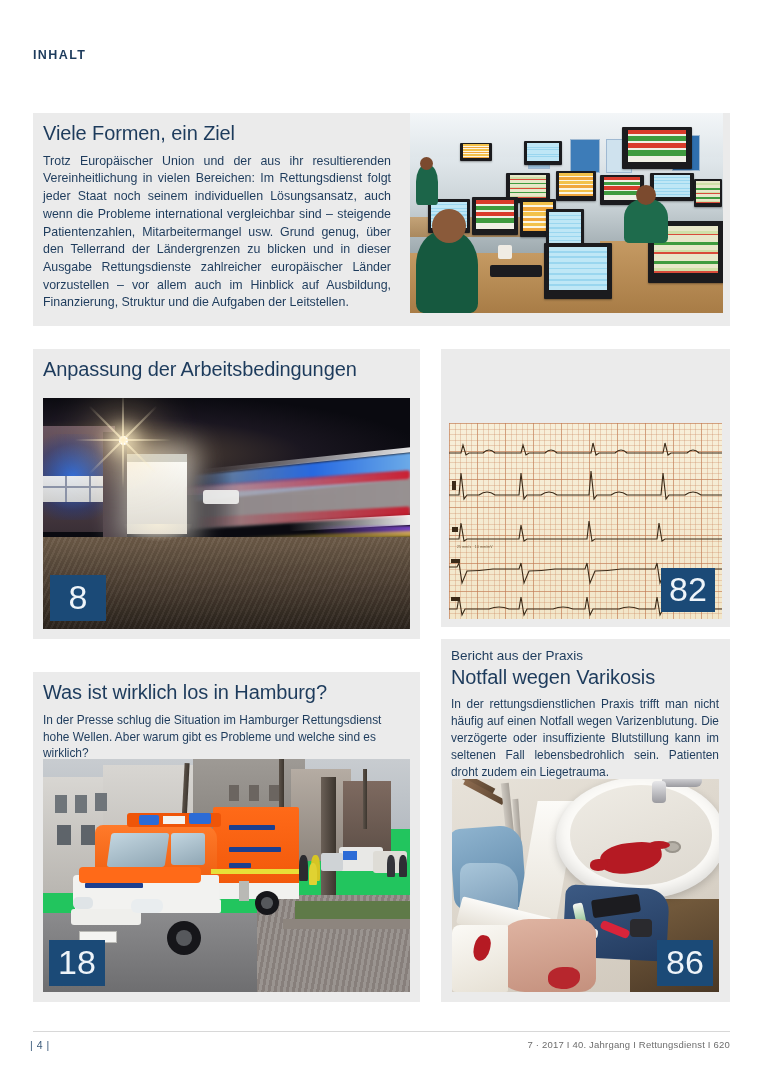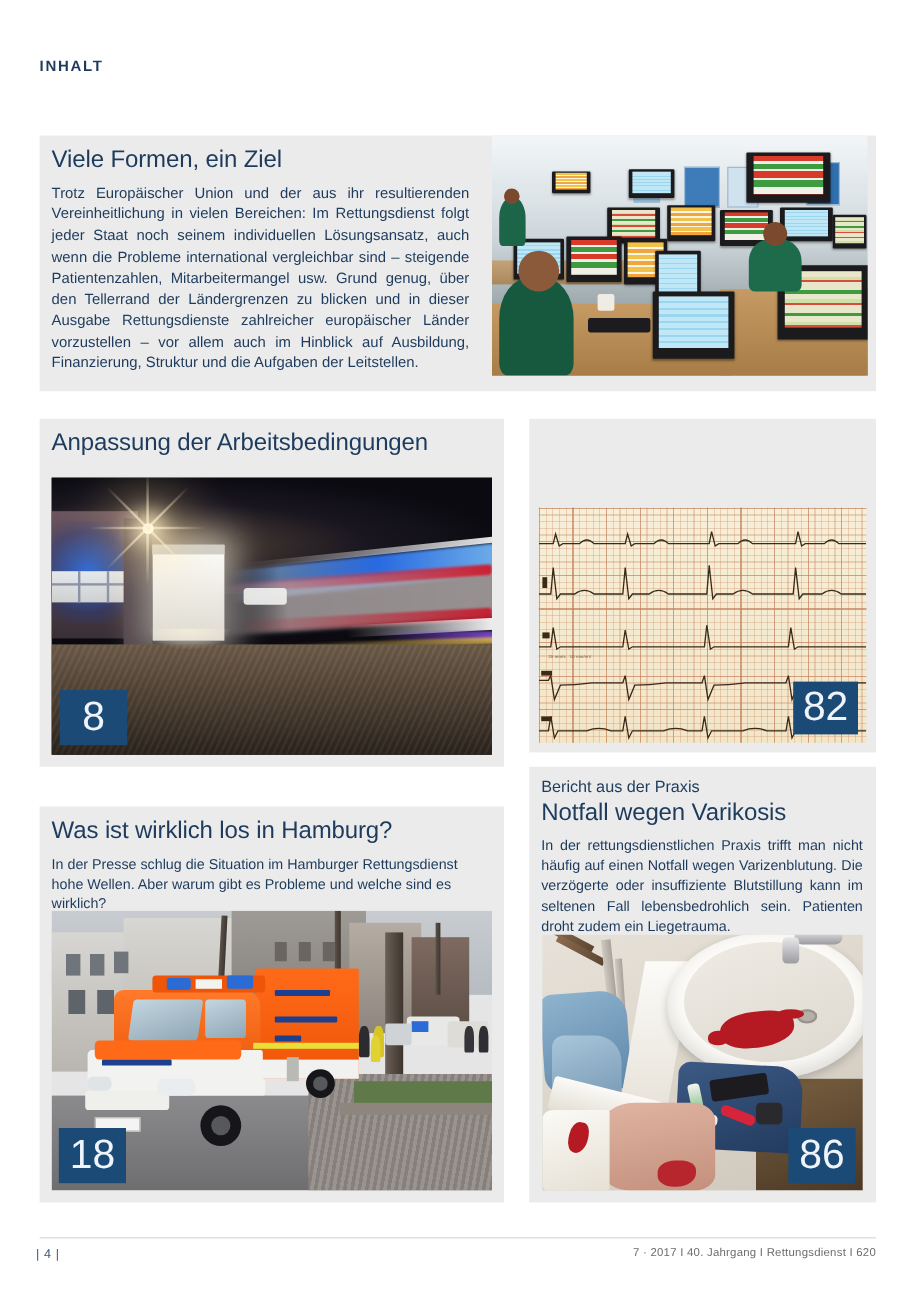--- a/index.html
+++ b/index.html
@@ -380,21 +380,21 @@
     </div>
     <div style="position:absolute; left:8px; top:122px; font-size:3.4px; color:#6b5436; letter-spacing:.2px;">25 mm/s&nbsp;&nbsp;&nbsp;10 mm/mV</div>
     <div class="pagenum" style="right:7px; bottom:7px; width:54px; height:44px;">82</div>
   </div>
 
   <div class="card card-pad" style="left:33px; top:672px; width:387px; height:330px;">
     <div class="headline">Was ist wirklich los in Hamburg?</div>
     <div class="body-text narrow" style="width:366px; text-align:left;">In der Presse schlug die Situation im Hamburger Rettungsdienst hohe Wellen. Aber warum gibt es Probleme und welche sind es wirklich?</div>
   </div>
 
-  <div class="photo" style="left:43px; top:759px; width:367px; height:233px; background:#e5e5e5;">
+  <div class="photo" style="left:43px; top:759px; width:367px; height:233px; background:#22c55e;">
     <div class="street-sky"></div>
 
     <div class="street-bldg" style="left:0; top:18px; width:96px; height:116px;"></div>
     <div class="street-bldg" style="left:60px; top:6px; width:96px; height:128px;"></div>
     <div class="street-bldg dark" style="left:150px; top:0px; width:112px; height:110px;"></div>
     <div class="street-bldg" style="left:248px; top:10px; width:60px; height:92px;
          background:linear-gradient(180deg,#b5aca3,#8e867e);"></div>
     <div class="street-bldg dark" style="left:300px; top:22px; width:48px; height:80px;
          background:linear-gradient(180deg,#7e6a60,#5c4e46);"></div>
 

